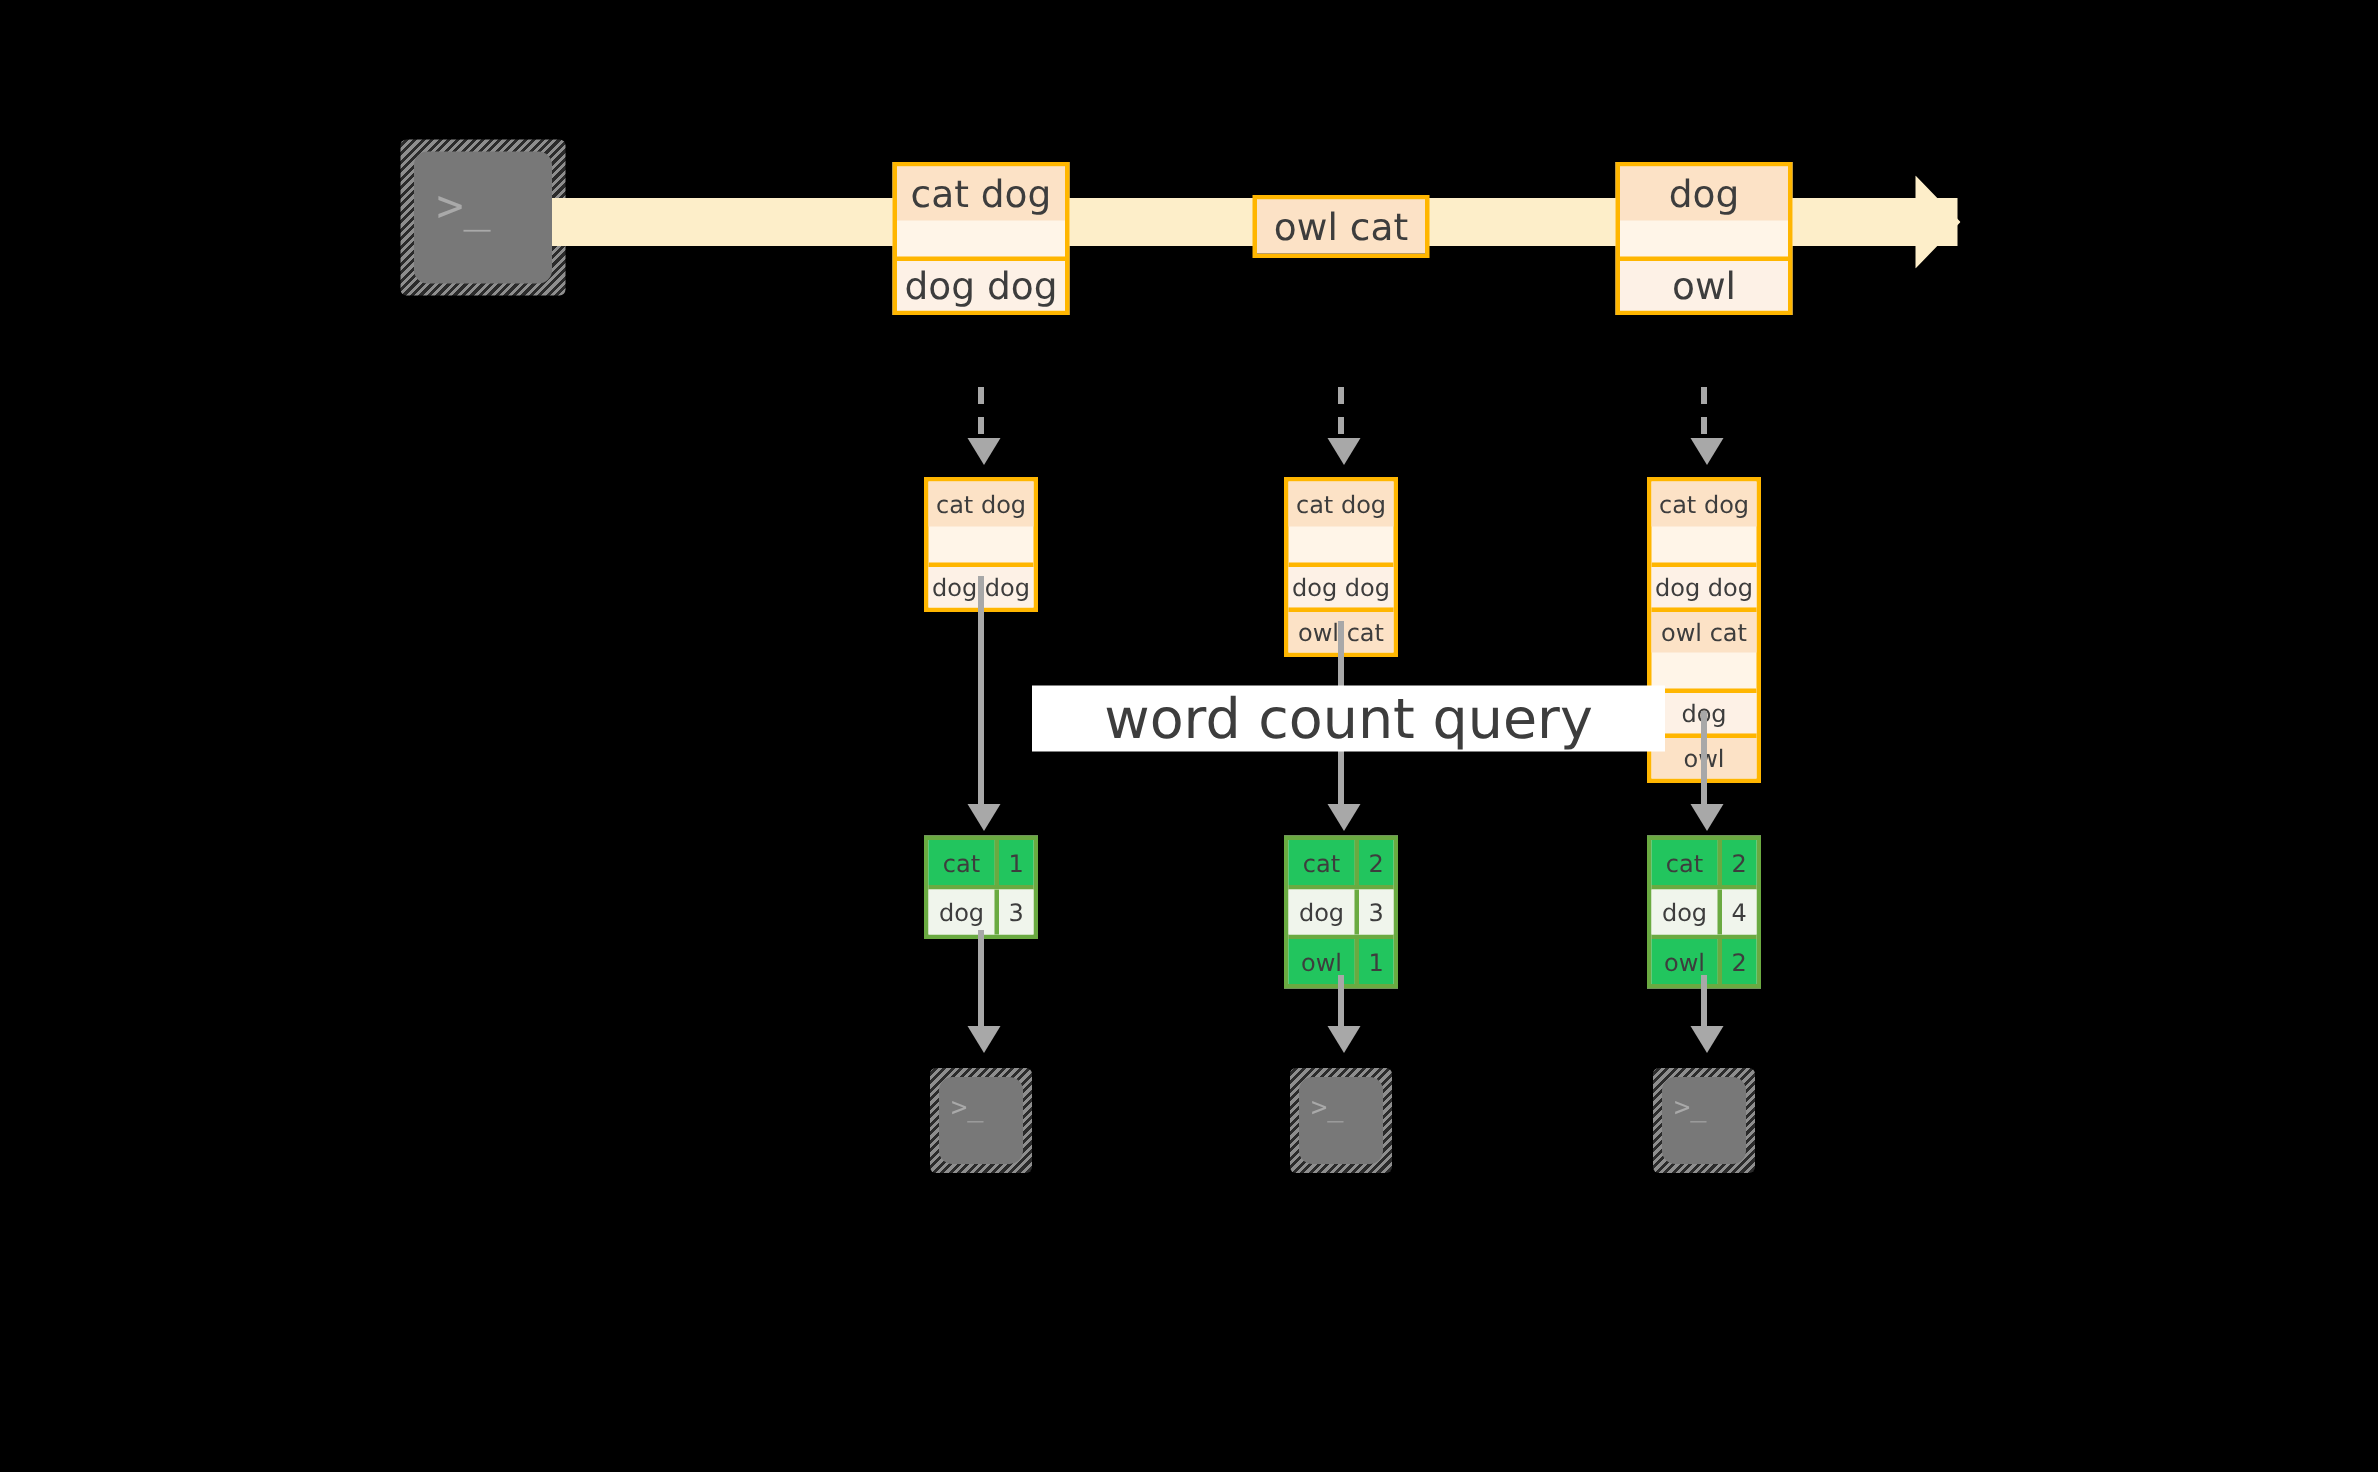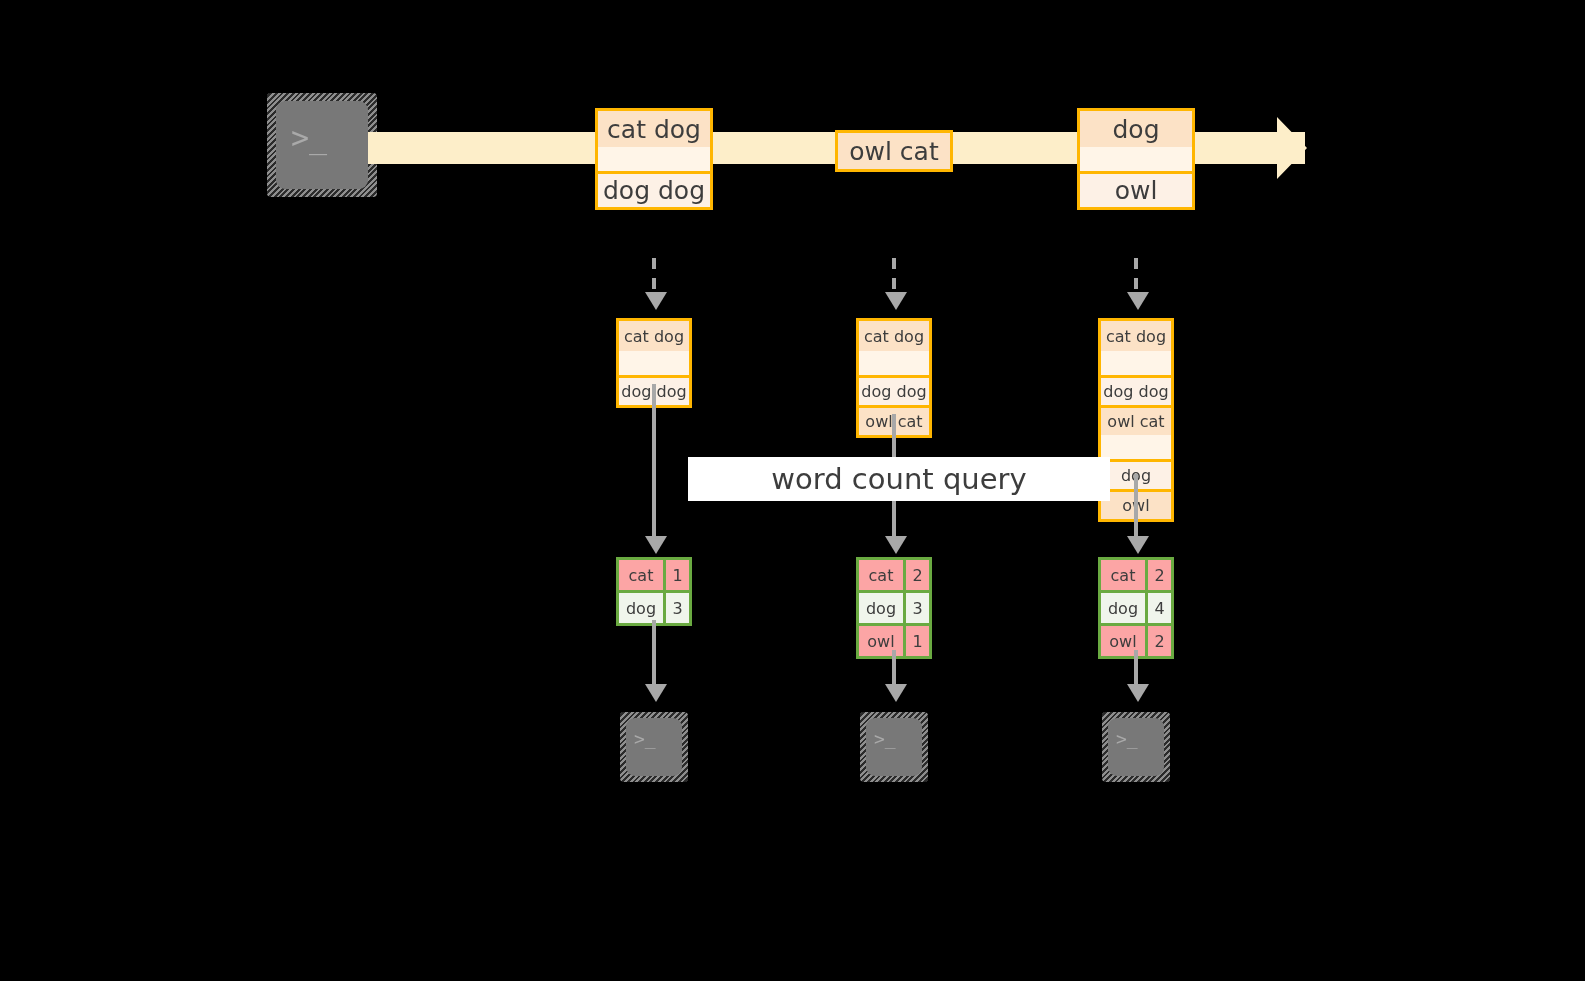--- a/index.html
+++ b/index.html
@@ -53,38 +53,38 @@
 
   
   .restable{position:absolute;box-sizing:border-box;border:3px solid #6aaa41;
             background:#eef3e8;}
   .restable .row{display:flex;height:30px;}
   .restable .row + .row{border-top:3px solid #6aaa41;}
   .restable .k,.restable .v{box-sizing:border-box;display:flex;align-items:center;
       justify-content:center;color:#3d3d3d;font-size:16px;}
   .restable .k{width:44px;}
   .restable .v{width:26px;border-left:3px solid #6aaa41;}
-  .restable .row.dark .k,.restable .row.dark .v{background:#fca5a5;}
+  .restable .row.dark .k,.restable .row.dark .v{background:#22c55e;}
   .restable .row.light .k,.restable .row.light .v{background:#f0f5ec;}
   .tbl-1{left:616px;top:557px;width:76px;}
   .tbl-2{left:856px;top:557px;width:76px;}
   .tbl-3{left:1098px;top:557px;width:76px;}
 
   
   .vline{position:absolute;width:4px;background:#a8a8a8;}
   .vdash{position:absolute;width:4px;
          background:repeating-linear-gradient(to bottom,#a8a8a8 0 11px,transparent 11px 20px);}
   .vhead{position:absolute;width:0;height:0;
     border-left:11px solid transparent;border-right:11px solid transparent;
     border-top:18px solid #a8a8a8;}
 
   
   .banner{position:absolute;left:688px;top:457px;width:422px;height:44px;
     background:#ffffff;display:flex;align-items:center;justify-content:center;}
-  .banner span{font-size:29px;color:#3d3d3d;white-space:nowrap;}
+  .banner span{font-size:37px;color:#3d3d3d;white-space:nowrap;}
 </style>
 </head>
 <body>
 
 <div class="stage">
 
   <div class="term term-big">
     <div class="hatch"></div>
     <div class="face"></div>
     <div class="glyph">&gt;_</div>

